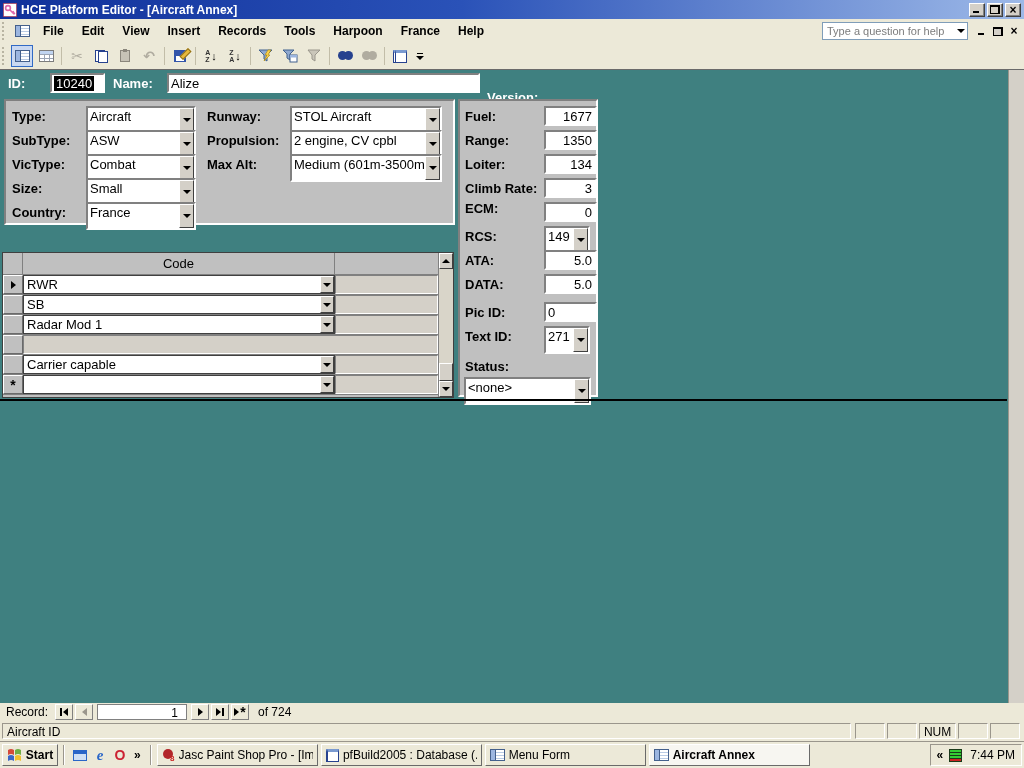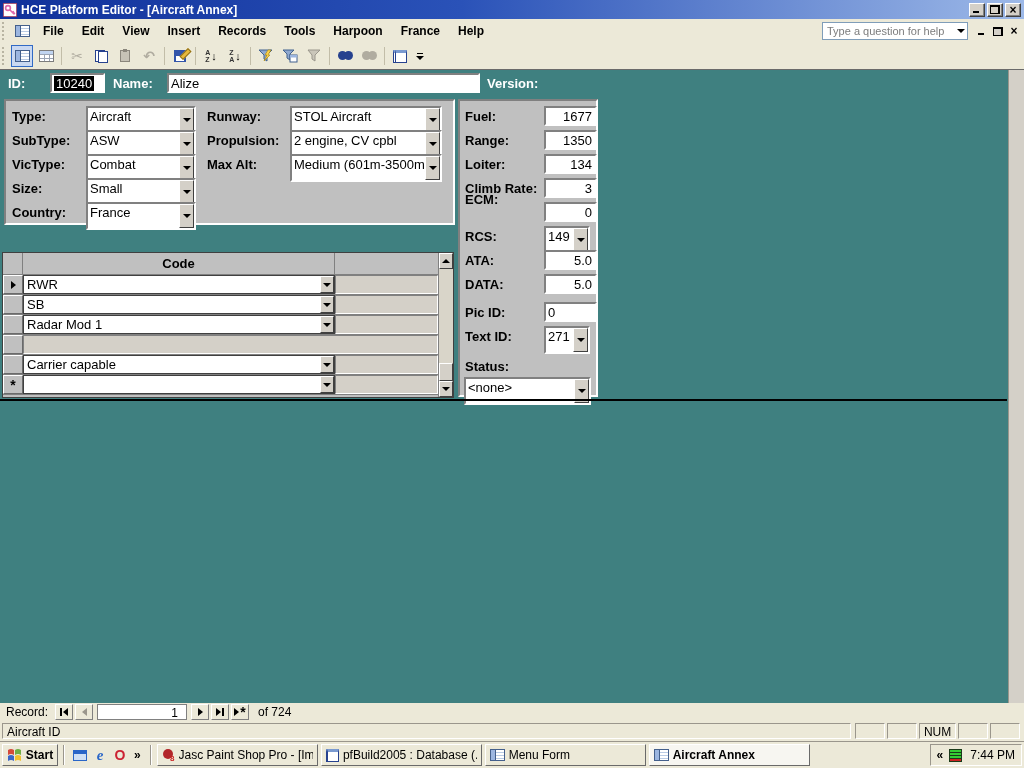--- a/index.html
+++ b/index.html
@@ -99,21 +99,21 @@
 
   .tabbtn { position:absolute; top:227px; height:22px; width:54px; background:#d4d0c8;
     border:2px solid; border-color:#fff #6a6a6a #6a6a6a #fff; display:flex; align-items:center; justify-content:center; font-size:12px; }
 
   
   .subform { position:absolute; left:2px; top:182px; width:452px; height:146px; background:#c0c0c0;
     border:1px solid #404040; display:flex; }
   .sf-grid { width:437px; display:flex; flex-direction:column; }
   .sf-hrow { height:22px; display:flex; border-bottom:1px solid #808080; }
   .sf-hsel { width:20px; background:#c0c0c0; border-right:1px solid #808080; }
-  .sf-htitle { width:312px; display:flex; align-items:center; justify-content:center; font-weight:bold; font-size:13px; border-right:1px solid #808080; }
+  .sf-htitle { width:312px; display:flex; align-items:center; justify-content:center; font-weight:normal; font-size:13px; border-right:1px solid #808080; }
   .sf-hext { flex:1; }
   .sf-row { height:20px; display:flex; border-bottom:1px solid #808080; }
   .sf-sel { width:20px; background:#c0c0c0; border:1px solid; border-color:#fff #6a6a6a #6a6a6a #fff;
     display:flex; align-items:center; justify-content:center; }
   .sf-cell { width:312px; background:#fff; border:1px solid #404040; display:flex; }
   .sf-cell .val { flex:1; font-size:13px; padding:1px 0 0 3px; white-space:nowrap; overflow:hidden; }
   .sf-cell .btn { width:14px; background:#d4d0c8; border:1px solid; border-color:#fff #404040 #404040 #fff;
     display:flex; align-items:center; justify-content:center; }
   .sf-ext { flex:1; background:#d4d0c8; border:1px solid; border-color:#808080 #fff #fff #808080; }
   .sf-star { font-weight:bold; font-size:14px; line-height:10px; }
@@ -291,21 +291,21 @@
         <span class="tri-dn"></span>
       </span>
   </div>
 
   <div class="content">
 
     <span class="wlabel" style="left:8px; top:6px;">ID:</span>
     <div class="nfield lfield" style="left:50px; top:3px; width:55px;"><span class="hl">10240</span></div>
     <span class="wlabel" style="left:113px; top:6px;">Name:</span>
     <div class="nfield lfield" style="left:167px; top:3px; width:313px;">Alize</div>
-    <span class="wlabel" style="left:487px; top:6px;">Version:</span>
+    <span class="wlabel" style="left:487px; top:20px;">Version:</span>
     <div class="nfield" style="left:548px; top:3px; width:48px;margin-top:42px;">0.0</div>
 
     <div class="panel" style="left:4px; top:29px; width:451px; height:126px;">
       <span class="blabel" style="left:6px; top:8px;">Type:</span>
       <div class="combo" style="left:80px; top:5px; width:110px;">
         <span class="val">Aircraft</span>
           <span class="btn">
             <span class="tri-dn"></span>
           </span>
       </div>
@@ -363,21 +363,21 @@
 
     <div class="panel" style="left:458px; top:29px; width:140px; height:298px;">
       <span class="blabel" style="left:5px; top:8px;">Fuel:</span>
       <div class="nfield" style="left:84px; top:5px; width:53px;">1677</div>
       <span class="blabel" style="left:5px; top:32px;">Range:</span>
       <div class="nfield" style="left:84px; top:29px; width:53px;">1350</div>
       <span class="blabel" style="left:5px; top:56px;">Loiter:</span>
       <div class="nfield" style="left:84px; top:53px; width:53px;">134</div>
       <span class="blabel" style="left:5px; top:80px;">Climb Rate:</span>
       <div class="nfield" style="left:84px; top:77px; width:53px;">3</div>
-      <span class="blabel" style="left:5px; top:91px;">ECM:</span>
+      <span class="blabel" style="left:5px; top:100px;">ECM:</span>
       <div class="nfield" style="left:84px; top:101px; width:53px;">0</div>
       <span class="blabel" style="left:5px; top:128px;">RCS:</span>
       <div class="combo" style="left:84px; top:125px; width:46px;">
         <span class="val">149</span>
           <span class="btn">
             <span class="tri-dn"></span>
           </span>
       </div>
       <span class="blabel" style="left:5px; top:152px;">ATA:</span>
       <div class="nfield" style="left:84px; top:149px; width:53px;">5.0</div>

